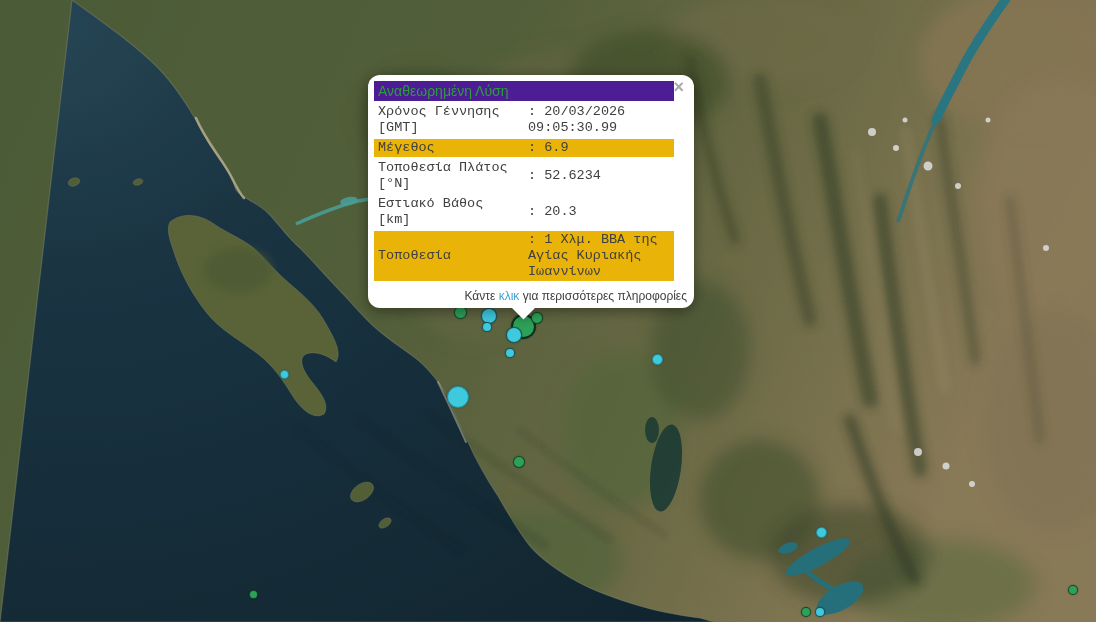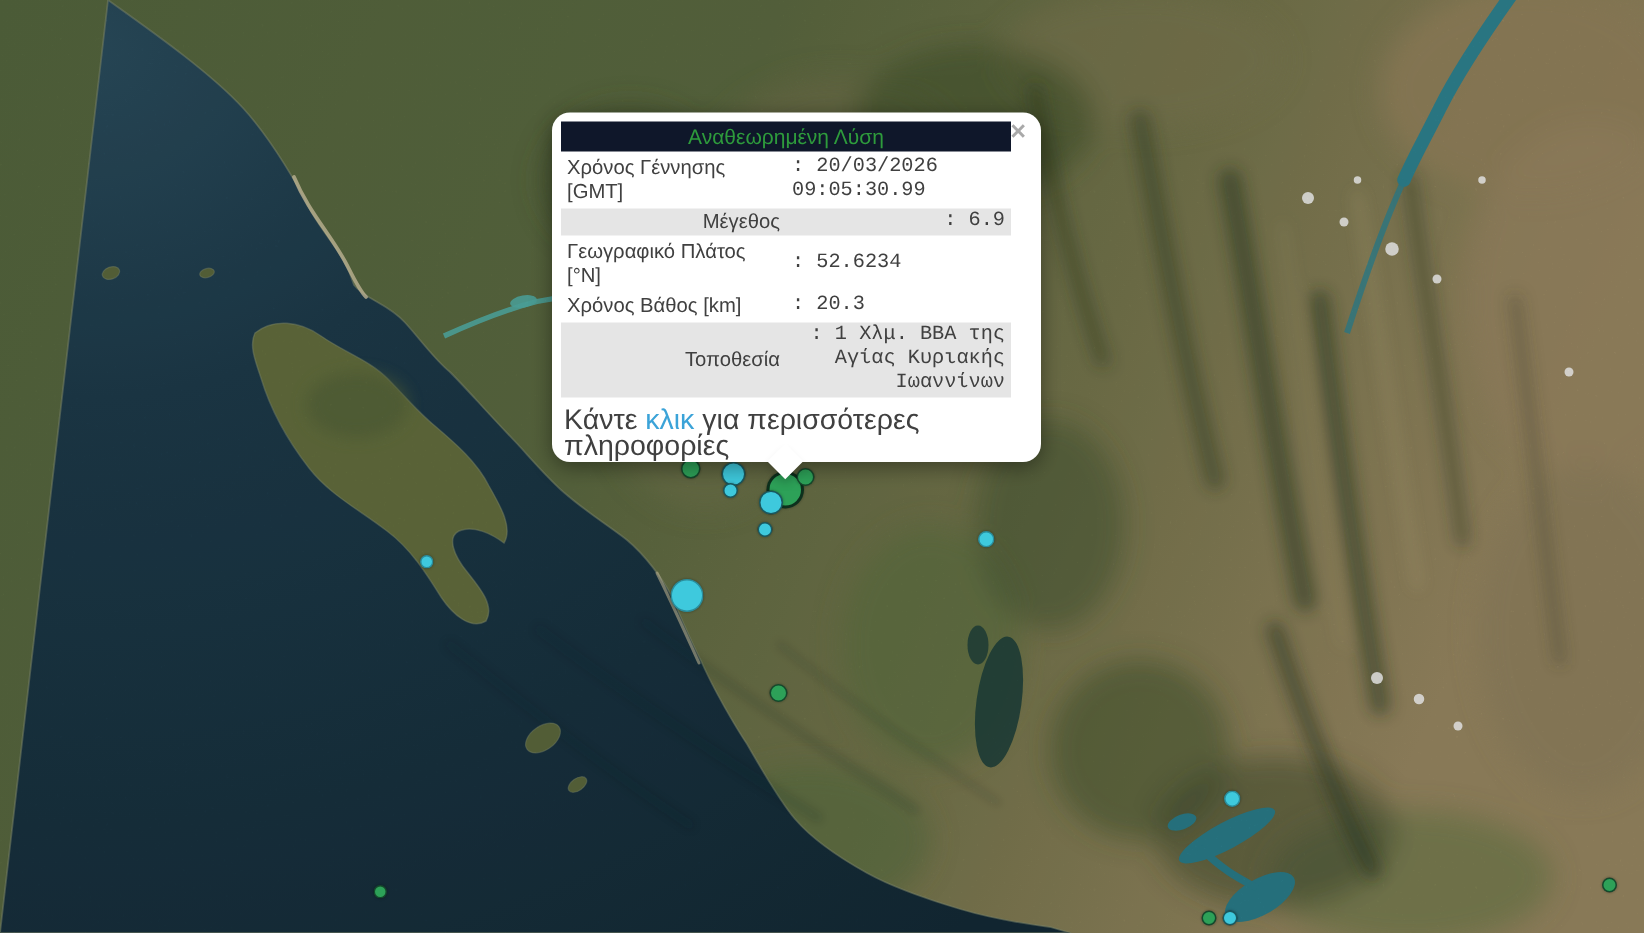--- a/index.html
+++ b/index.html
@@ -35,28 +35,28 @@
     position:absolute;top:4px;right:10px;color:#a9a9a9;
     font-size:18px;font-weight:bold;line-height:16px;cursor:pointer;
     font-family:"Liberation Sans",sans-serif;
   }
   .popup-content{position:relative;padding:4px 7px 6px 6px;color:#404040;}
   table.eq{
     border-collapse:separate;border-spacing:0 2px;width:300px;
     font-size:13.5px;line-height:16px;table-layout:fixed;
   }
   table.eq td{padding:1px 4px;vertical-align:middle;}
-  td.lbl{width:128px;}
+  td.lbl{width:128px;font-family:Liberation Mono, monospace;}
   td.val{width:172px;font-family:Liberation Mono, monospace;}
   tr.title-row td{
-    background:#0f172a;text-align:center;font-size:14px;
+    background:#4c1d95;text-align:left;font-size:14px;
     padding:2px 4px;
   }
-  tr.alt td{background:#e5e5e5;text-align:right;}
-  .popup-footer{font-size:19px;margin:5px 0 0 2px;line-height:17px;}
+  tr.alt td{background:#eab308;}
+  .popup-footer{font-size:12px;margin:5px 0 0 2px;line-height:17px;text-align:right;}
   .link{color:#3ba3d8;cursor:pointer;}
   .title-text{color:#2e9b3c;}
 </style>
 </head>
 <body>
 
 <div class="stage">
 
   <svg class="map-svg" viewBox="0 0 1096 622" preserveAspectRatio="none" xmlns="http://www.w3.org/2000/svg">
     <defs>
@@ -212,25 +212,25 @@
           </tr>
         <tr>
               <td class="lbl">Χρόνος Γέννησης [GMT]</td>
               <td class="val">: 20/03/2026 09:05:30.99</td>
             </tr>
             <tr class="alt">
               <td class="lbl">Μέγεθος</td>
               <td class="val">: 6.9</td>
             </tr>
             <tr>
-              <td class="lbl">Γεωγραφικό Πλάτος [°N]</td>
+              <td class="lbl">Τοποθεσία Πλάτος [°N]</td>
               <td class="val">: 52.6234</td>
             </tr>
             <tr>
-              <td class="lbl">Χρόνος Βάθος [km]</td>
+              <td class="lbl">Εστιακό Βάθος [km]</td>
               <td class="val">: 20.3</td>
             </tr>
             <tr class="alt">
               <td class="lbl">Τοποθεσία</td>
               <td class="val">: 1 Χλμ. ΒΒΑ της Αγίας Κυριακής Ιωαννίνων</td>
             </tr>
           </tbody>
       </table>
       <p class="popup-footer"><span>Κάντε </span><span class="link">κλικ</span><span> για περισσότερες πληροφορίες</span></p>
     </div>

